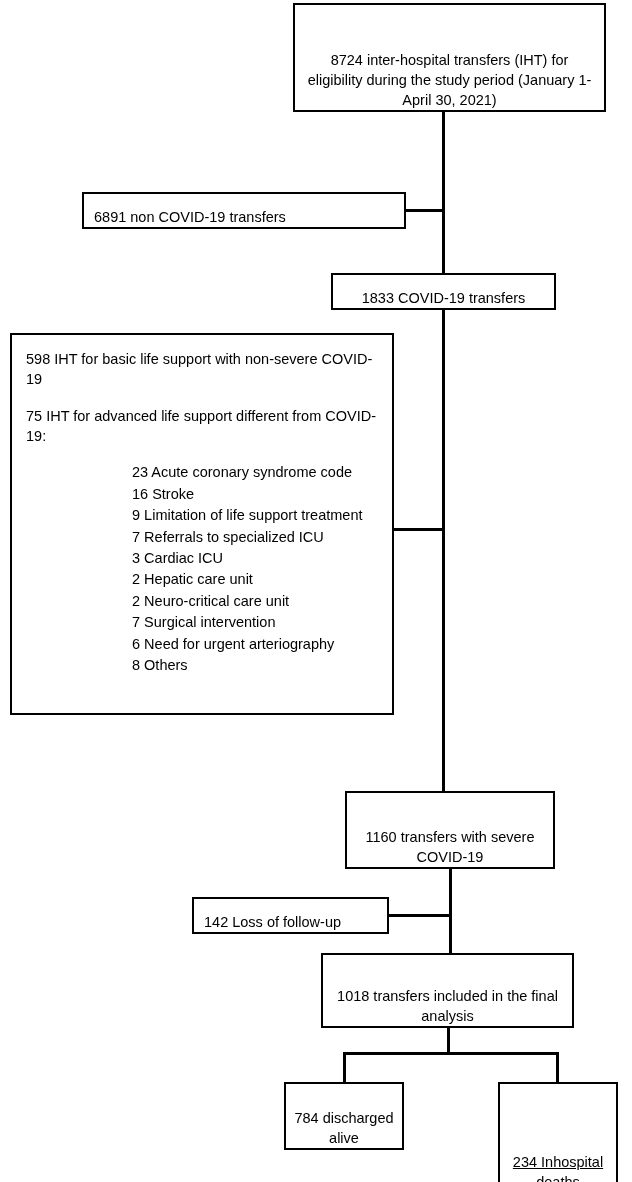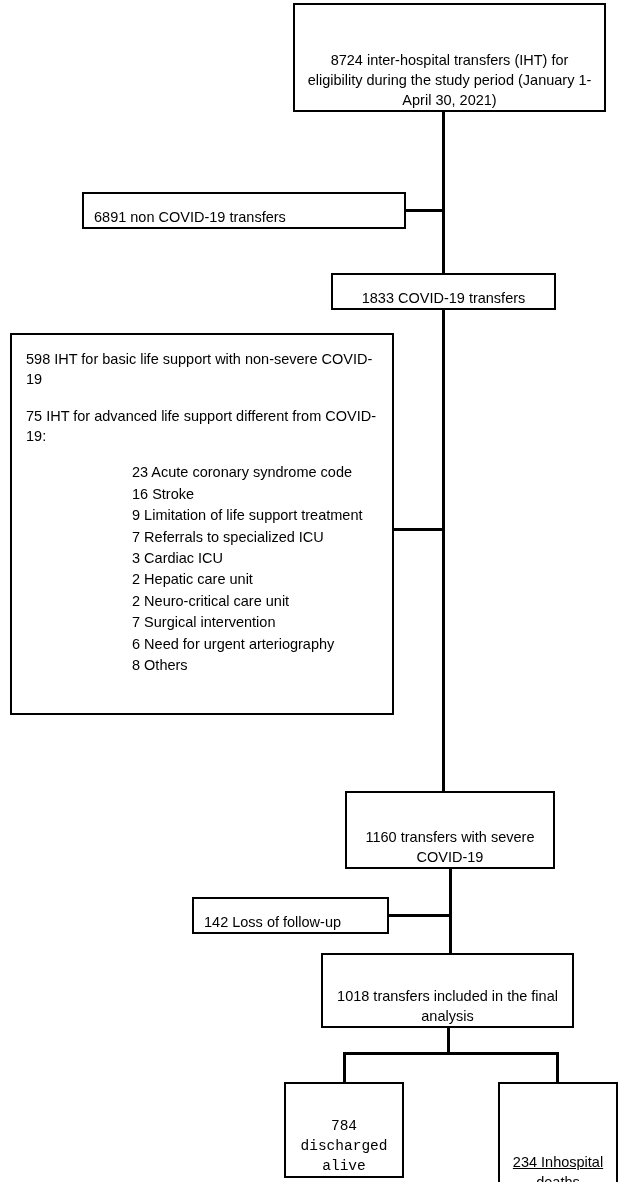--- a/index.html
+++ b/index.html
@@ -47,21 +47,21 @@
   
   #box-top      { left: 293px; top: 3px;    width: 313px; height: 109px; padding: 0 10px; }
   #box-noncovid { left: 82px;  top: 192px;  width: 324px; height: 37px;  padding: 0 10px;
                   justify-content: flex-start; text-align: left; }
   #box-covid    { left: 331px; top: 273px;  width: 225px; height: 37px;  padding: 0 10px; }
   #box-excl     { left: 10px;  top: 333px;  width: 384px; height: 382px; padding: 14px 14px; }
   #box-severe   { left: 345px; top: 791px;  width: 210px; height: 78px;  padding: 0 16px; }
   #box-loss     { left: 192px; top: 897px;  width: 197px; height: 37px;  padding: 0 10px;
                   justify-content: flex-start; text-align: left; }
   #box-final    { left: 321px; top: 953px;  width: 253px; height: 75px;  padding: 0 10px; }
-  #box-alive    { left: 284px; top: 1082px; width: 120px; height: 96px;  padding: 0 6px; font-family: Liberation Mono, monospace; }
+  #box-alive    { left: 284px; top: 1082px; width: 120px; height: 68px;  padding: 0 6px; }
   #box-deaths   { left: 498px; top: 1082px; width: 120px; height: 112px;  padding: 0 6px; text-decoration: underline; }
 
   .excl-body { width: 100%; }
   .excl-para {
     font-size: 14.5px;
     line-height: 1.4;
     margin: 0 0 16px 0;
   }
   .excl-list {
     margin: 0;

